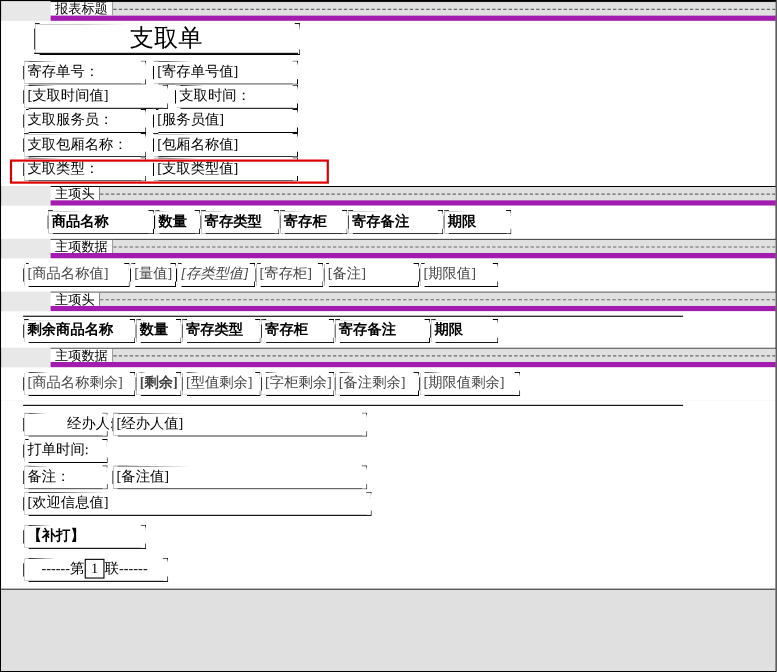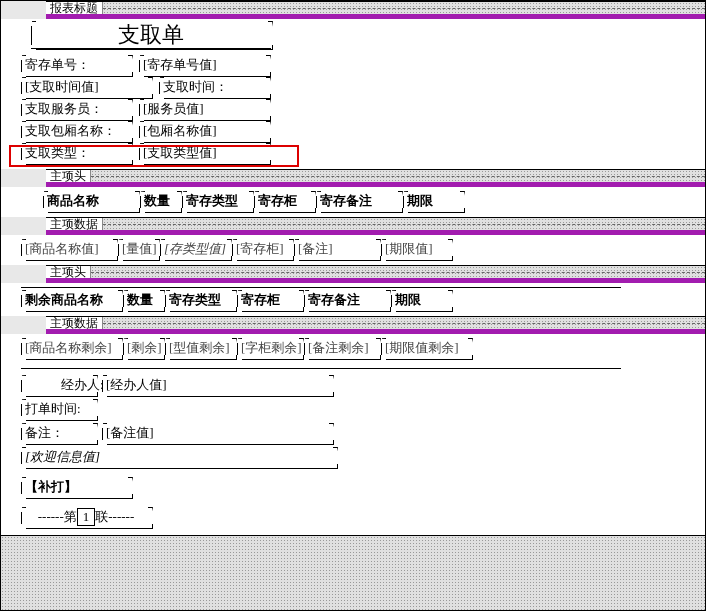--- a/index.html
+++ b/index.html
@@ -225,21 +225,21 @@
   </div>
 </div>
 
 <div class="section-band">
   <div class="section-label">主项数据</div>
   <div class="section-rest hatch"></div>
 </div>
 <div class="content">
   <div class="cols ghost">
     <div class="cell" style="width:100px;">[商品名称剩余]</div>
-    <div class="cell" style="width:40px;">[剩余]</div>
+    <div class="cell" style="width:40px;font-weight:bold;">[剩余]</div>
     <div class="cell" style="width:70px;">[型值剩余]</div>
     <div class="cell" style="width:65px;">[字柜剩余]</div>
     <div class="cell" style="width:75px;">[备注剩余]</div>
     <div class="cell" style="width:90px;">[期限值剩余]</div>
   </div>
 </div>
 
 <div class="content report-body">
   <div class="separator-line" style="margin-bottom:6px;"></div>
   <div class="footer-row">
@@ -247,21 +247,21 @@
     <div class="cell w-val-lg">[经办人值]</div>
   </div>
   <div class="footer-row">
     <div class="cell" style="width:75px;">打单时间:</div>
   </div>
   <div class="footer-row">
     <div class="cell" style="width:75px;">备注：</div>
     <div class="cell w-val-lg">[备注值]</div>
   </div>
   <div class="footer-row">
-    <div class="cell" style="width:315px;font-style:italic;">[欢迎信息值]</div>
+    <div class="cell" style="width:315px;">[欢迎信息值]</div>
   </div>
   <div class="footer-row" style="margin-top:10px;">
     <div class="cell" style="width:110px;font-weight:bold;">【补打】</div>
   </div>
   <div class="footer-row page-box" style="margin-top:10px;">
     <div class="cell" style="width:130px;justify-content:center;">
       <span>------第</span>
       <span class="page-num">1</span>
       <span>联------</span>
     </div>

